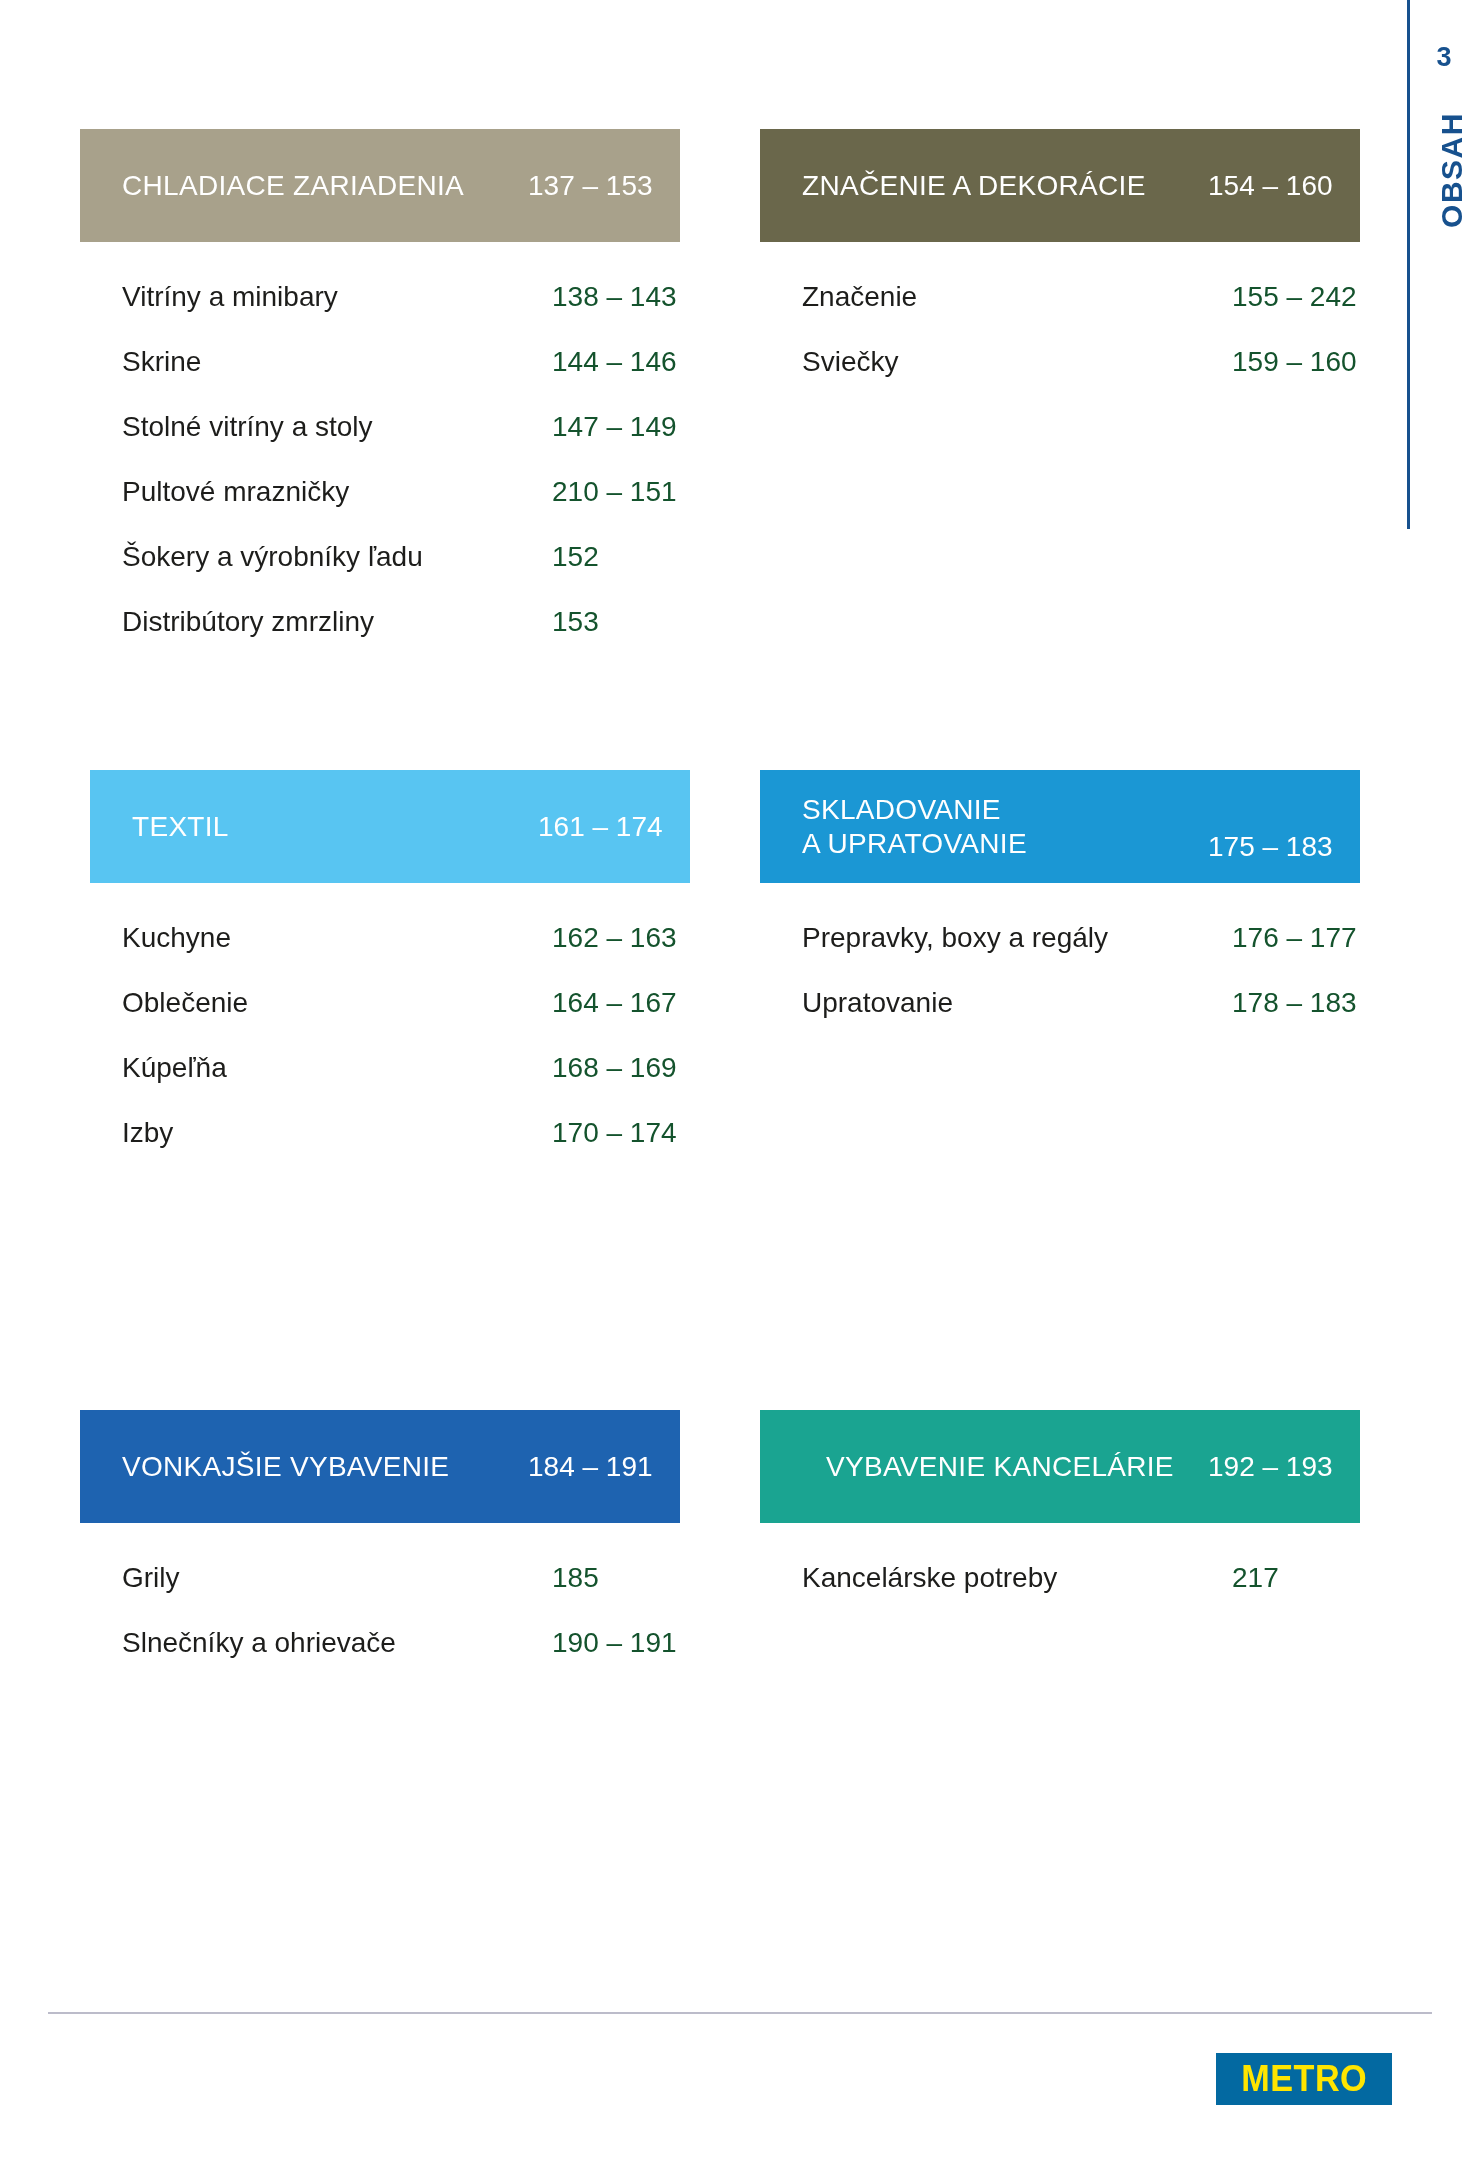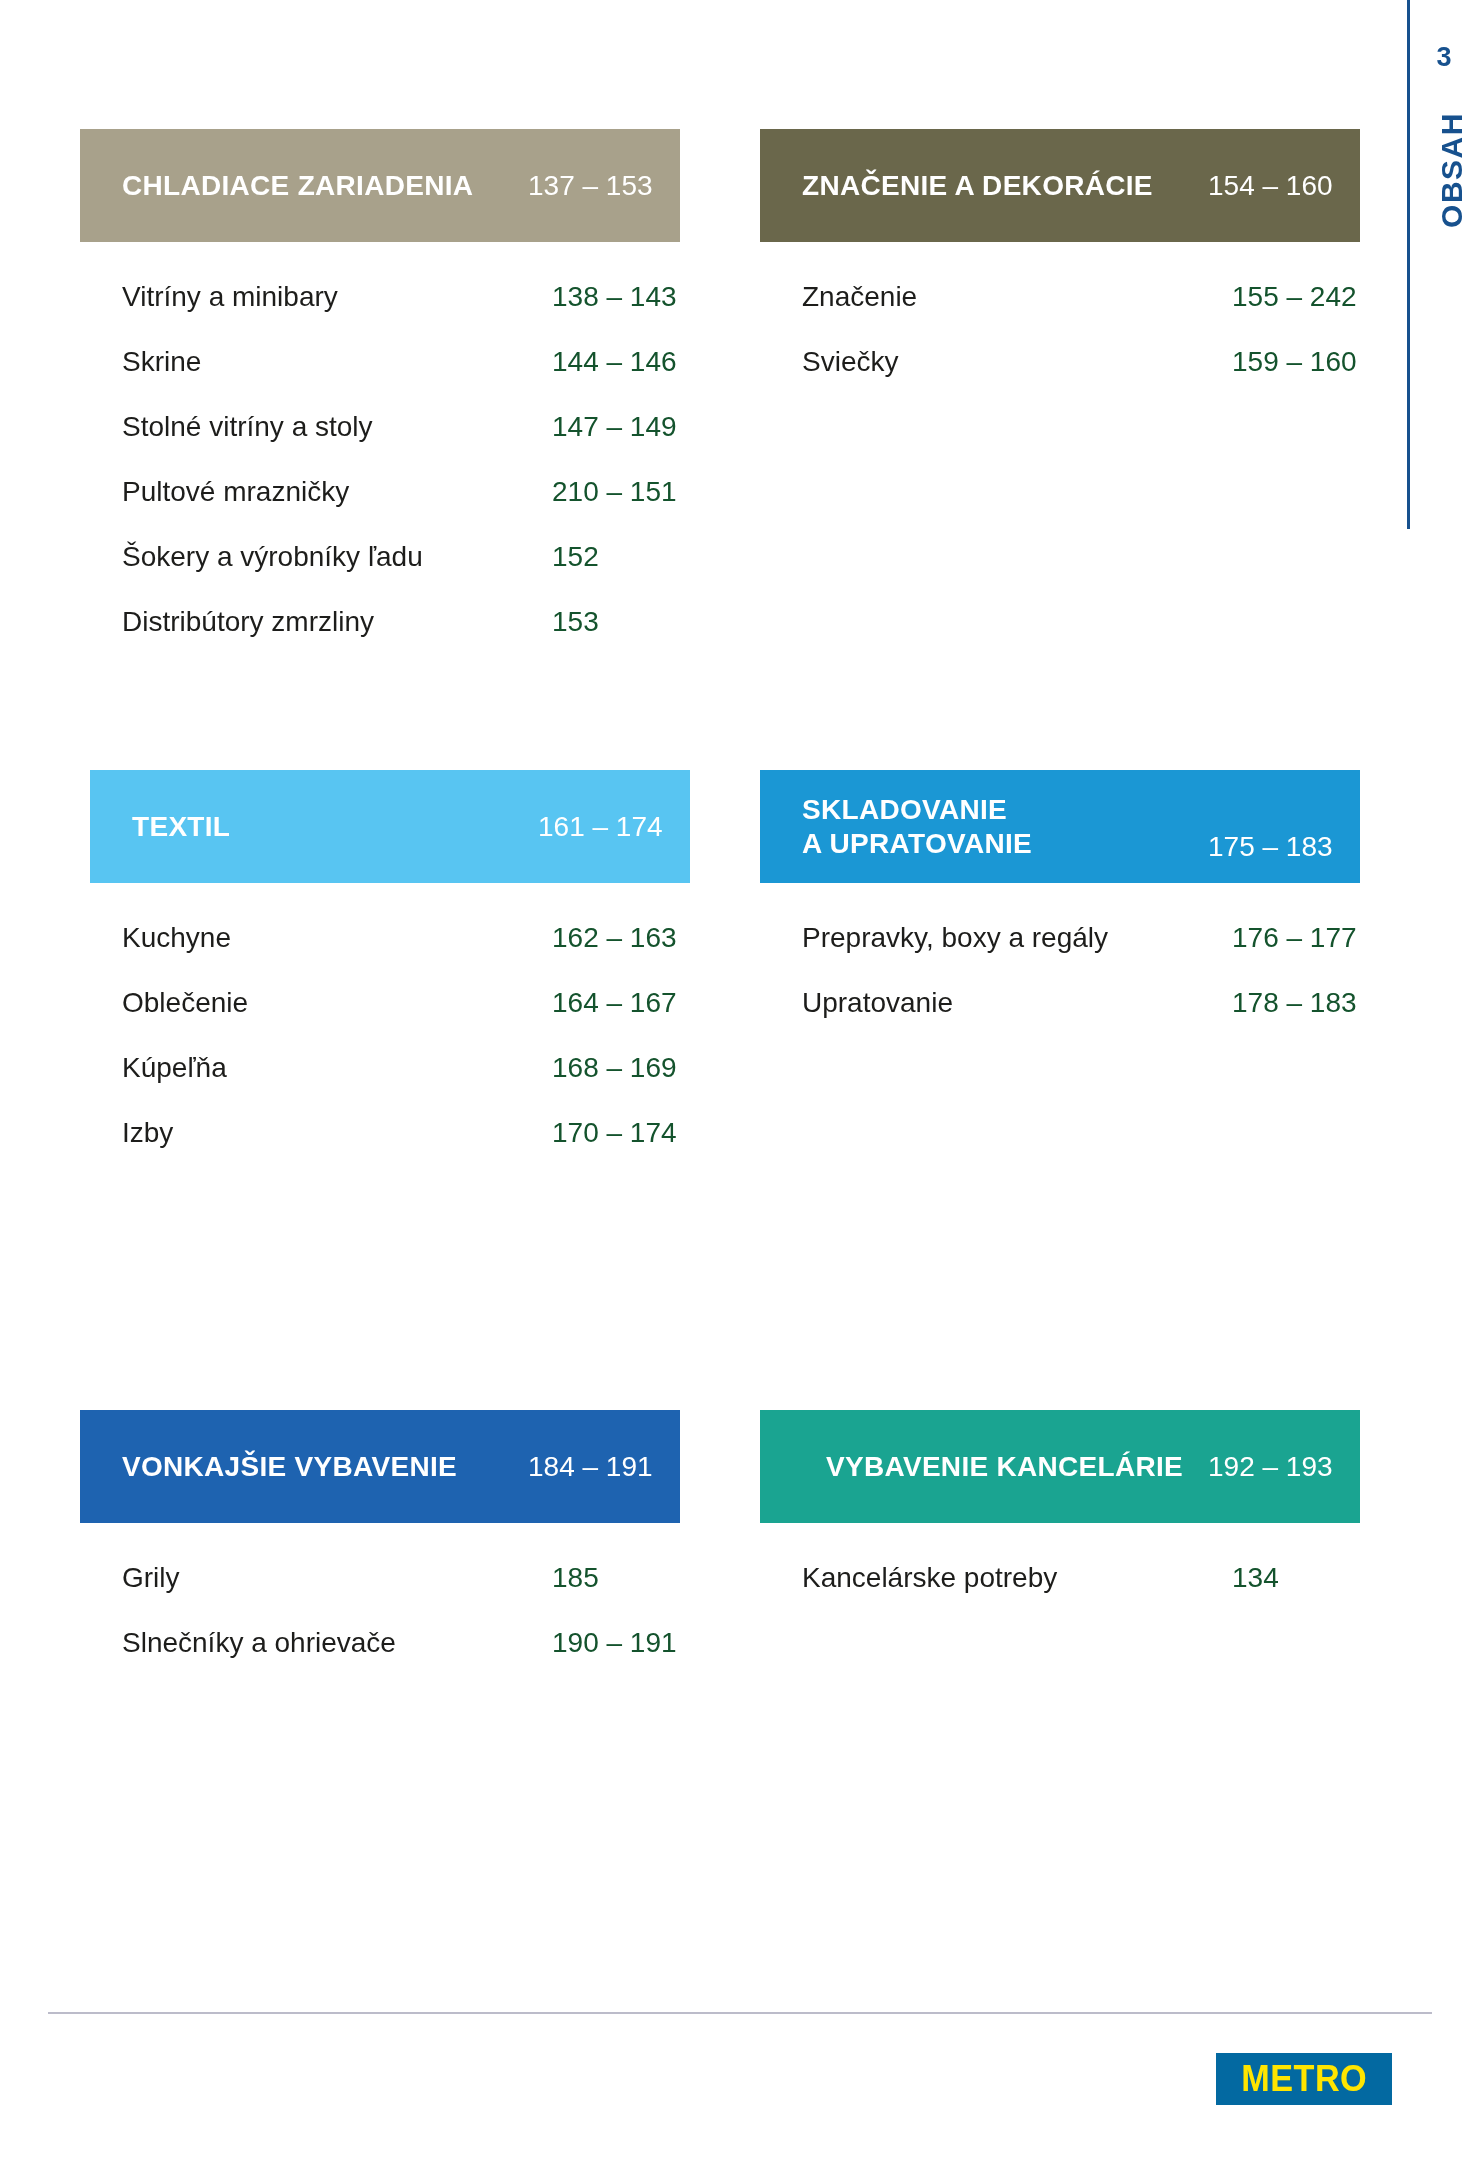--- a/index.html
+++ b/index.html
@@ -13,21 +13,21 @@
   
   .v-line{position:absolute;left:1407px;top:0;width:3px;height:529px;}
   .page-num{position:absolute;left:1424px;top:42px;width:40px;text-align:center;
             font-size:27px;font-weight:700;}
   .obsah{position:absolute;left:1452px;top:170px;
          transform:translate(-50%,-50%) rotate(-90deg);
          font-size:30px;font-weight:700;letter-spacing:1.5px;white-space:nowrap;}
   
   .section{position:absolute;width:600px;}
   .sec-header{position:relative;height:113px;display:flex;align-items:center;}
-  .sec-title{padding-left:42px;font-size:28px;font-weight:700;color:#ffffff;
+  .sec-title{padding-left:42px;font-size:28px;font-weight:400;color:#ffffff;
              letter-spacing:0.3px;line-height:34px;white-space:nowrap;}
   .sec-range{position:absolute;left:448px;top:50%;transform:translateY(-50%);
              font-size:28px;font-weight:400;color:#ffffff;white-space:nowrap;}
   .sec-header.two-line .sec-range{top:auto;bottom:20px;transform:none;}
   .items{position:absolute;left:0;top:135px;right:0;}
   .item{position:relative;height:65px;display:flex;align-items:center;}
   .item-label{padding-left:42px;font-size:28px;color:#1d1d1b;white-space:nowrap;}
   .item-range{position:absolute;left:472px;font-size:28px;color:#14532d;white-space:nowrap;}
   
   .pos-r1-l{left:80px;top:129px;}
@@ -163,21 +163,21 @@
 </div>
 
 <div class="section pos-r3-r">
   <div class="sec-header" style="background-color: rgb(26, 164, 145); padding-left: 24px;">
     <span class="sec-title">VYBAVENIE KANCELÁRIE</span>
     <span class="sec-range">192 – 193</span>
   </div>
   <div class="items">
     <div class="item">
       <span class="item-label">Kancelárske potreby</span>
-      <span class="item-range">134</span>
+      <span class="item-range">217</span>
     </div>
   </div>
 </div>
 
 <div class="footer-line" style="background-color: rgb(188, 188, 202);"></div>
 <div class="metro-logo" style="background-color: #0369a1; color: rgb(255, 229, 0);">
   <span>METRO</span>
 </div>
 
 </body></html>

